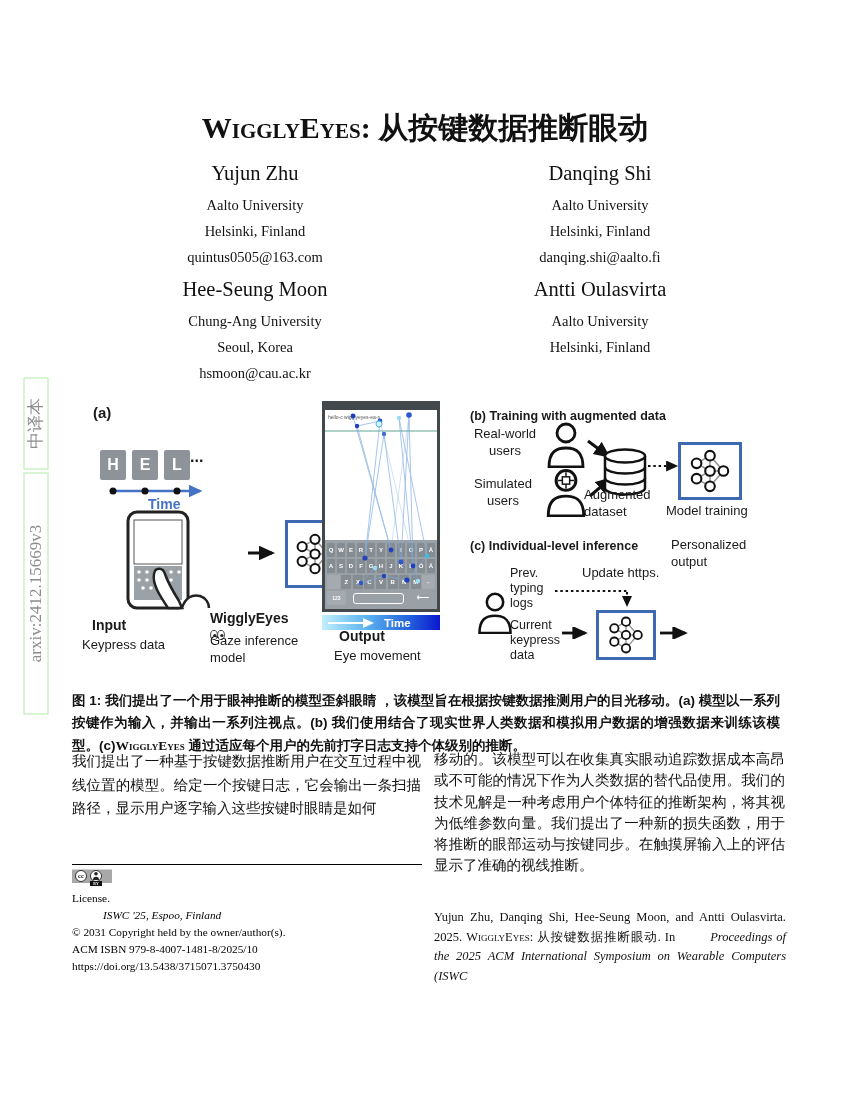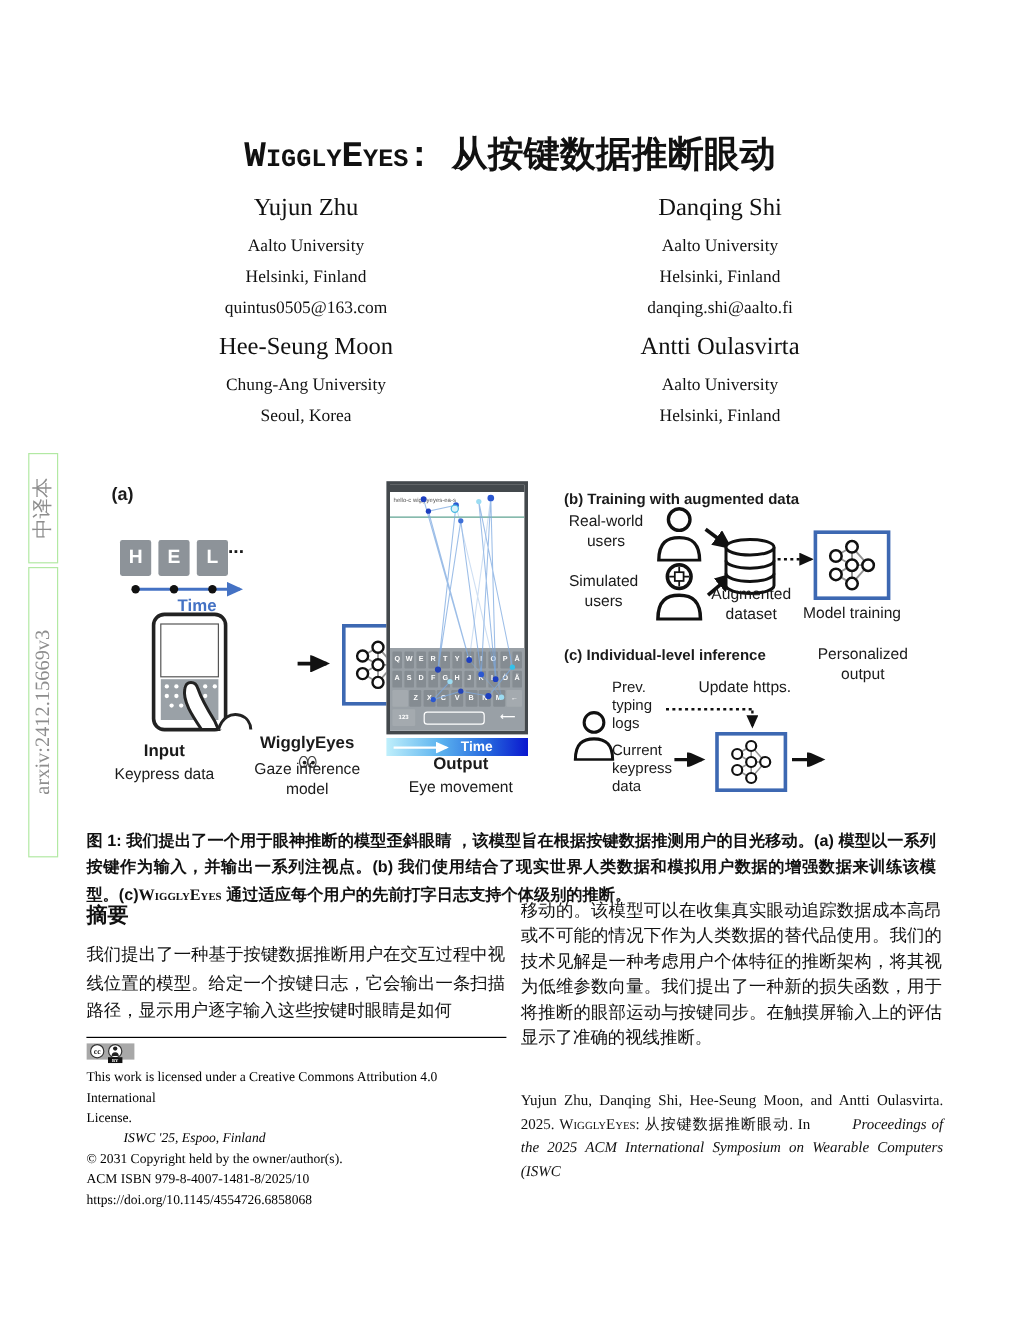--- a/index.html
+++ b/index.html
@@ -6,32 +6,32 @@
   .page{position:relative;width:850px;height:1100px;background:#fff;overflow:hidden;
         font-family:"Liberation Sans","DejaVu Sans",sans-serif;color:#111;}
   
   .stamp{position:absolute;transform:rotate(-90deg);color:#8d8d8d;
          border:1.5px solid #b2e9a3;font-family:"Liberation Serif",serif;
          text-align:center;box-sizing:border-box;background:#fff;}
   .stamp-top{left:-10px;top:411px;width:92px;height:25px;font-size:17px;line-height:21px;}
   .stamp-bottom{left:-85px;top:581px;width:242px;height:25px;font-size:17px;line-height:21px;}
   
   h1.title{position:absolute;left:0;top:108px;width:850px;margin:0;text-align:center;
-           font-size:30px;font-weight:bold;font-family:Liberation Mono, monospace;}
+           font-size:30px;font-weight:bold;font-family:Liberation Serif, serif;}
   h1.title .sc{font-variant:small-caps;}
   .author{position:absolute;width:300px;text-align:center;font-family:"Liberation Serif",serif;}
   .a-name{font-size:20.5px;margin-bottom:7px;}
   .a-line{font-size:14.5px;line-height:26px;}
   
   .fig{position:absolute;left:88px;top:398px;width:704px;height:272px;font-size:13px;}
   .fig *{box-sizing:border-box;}
   .abs{position:absolute;}
   .b{font-weight:bold;}
   .flab{position:absolute;font-size:13px;line-height:17px;color:#1a1a1a;}
-  .ctr{text-align:center;}
+  .ctr{}
   .rgt{text-align:center;}
   .helkey{display:inline-block;width:26px;height:30px;margin-right:6px;background:#8d9399;
           color:#fff;font-weight:bold;font-size:16px;line-height:30px;text-align:center;border-radius:2px;}
   .mbox{position:absolute;border:3.5px solid #3d68b2;background:#fff;
         display:flex;align-items:center;justify-content:center;}
   
   .shot{position:absolute;left:234px;top:3px;width:118px;height:211px;background:#fff;
         border:3px solid #43484c;}
   .shot-bar{height:6px;background:#43484c;}
   .shot-txt{position:absolute;left:3px;top:10px;font-size:5px;color:#555;}
@@ -102,20 +102,21 @@
   <div class="author" style="left:450px;top:162px">
     <div class="a-name">Danqing Shi</div>
     <div class="a-line">Aalto University</div>
     <div class="a-line">Helsinki, Finland</div>
     <div class="a-line">danqing.shi@aalto.fi</div>
   </div>
   <div class="author" style="left:105px;top:278px">
     <div class="a-name">Hee-Seung Moon</div>
     <div class="a-line">Chung-Ang University</div>
     <div class="a-line">Seoul, Korea</div>
+    <div class="a-line">hsmoon@cau.ac.kr</div>
   </div>
   <div class="author" style="left:450px;top:278px">
     <div class="a-name">Antti Oulasvirta</div>
     <div class="a-line">Aalto University</div>
     <div class="a-line">Helsinki, Finland</div>
   </div>
 
   <div class="fig">
 
     <span class="flab b" style="left:5px;top:6px;font-size:15px">(a)</span>
@@ -381,44 +382,42 @@
       </svg>
     </div>
     <svg class="abs" style="left:570px;top:229px" width="38" height="12">
       <line x1="2" y1="6" x2="27" y2="6" stroke="#111" stroke-width="2.8" marker-end="url(#ah)"></line>
     </svg>
   </div>
 
   <p class="caption"><span>图 1: 我们提出了一个用于眼神推断的模型歪斜眼睛 ，该模型旨在根据按键数据推测用户的目光移动。(a) 模型以一系列按键作为输入，并输出一系列注视点。(b) 我们使用结合了现实世界人类数据和模拟用户数据的增强数据来训练该模型。(c)</span><span class="sc">WigglyEyes</span><span> 通过适应每个用户的先前打字日志支持个体级别的推断。</span></p>
 
   <div class="colL">
-    <h2 class="abs-h">摘要</h2>
     <p class="abs-p">我们提出了一种基于按键数据推断用户在交互过程中视线位置的模型。给定一个按键日志，它会输出一条扫描路径，显示用户逐字输入这些按键时眼睛是如何</p>
   </div>
   <div class="colR">
     <p class="abs-p">移动的。该模型可以在收集真实眼动追踪数据成本高昂或不可能的情况下作为人类数据的替代品使用。我们的技术见解是一种考虑用户个体特征的推断架构，将其视为低维参数向量。我们提出了一种新的损失函数，用于将推断的眼部运动与按键同步。在触摸屏输入上的评估显示了准确的视线推断。</p>
   </div>
 
   <div class="lic">
     <div class="lic-rule"></div>
     <svg width="46" height="17" viewBox="0 0 46 17" style="display:block;margin:2px 0 4px">
       <rect width="40" height="13.5" y="0.5" fill="#a8a8a8"></rect>
       <circle cx="9" cy="7" r="5.5" fill="#fff" stroke="#333"></circle>
       <text x="9" y="9.3" font-size="6.5" text-anchor="middle" fill="#222" font-weight="bold">cc</text>
       <circle cx="24" cy="7" r="5.5" fill="#fff" stroke="#333"></circle>
       <circle cx="24" cy="4.8" r="1.8" fill="#222"></circle>
       <path d="M21 11 a3 3.2 0 0 1 6 0 Z" fill="#222"></path>
       <rect x="18" y="12" width="12" height="5" fill="#111"></rect>
       <text x="24" y="16.2" font-size="3.8" fill="#fff" text-anchor="middle" font-weight="bold">BY</text>
     </svg>
-    <div class="lic-line">This work is licensed under a Creative Commons Attribution 4.0 International</div>
     <div class="lic-line">License.</div>
     <div class="lic-line it">ISWC '25, Espoo, Finland</div>
     <div class="lic-line">© 2031 Copyright held by the owner/author(s).</div>
     <div class="lic-line">ACM ISBN 979-8-4007-1481-8/2025/10</div>
-    <div class="lic-line"><a href="#">https://doi.org/10.1145/4554726.6858068</a></div>
+    <div class="lic-line"><a href="#">https://doi.org/13.5438/3715071.3750430</a></div>
   </div>
 
   <div class="ref">
     <span>Yujun Zhu, Danqing Shi, Hee-Seung Moon, and Antti Oulasvirta. 2025. </span><span class="sc">WigglyEyes</span><span>: 从按键数据推断眼动. In </span><span class="it">Proceedings of the 2025 ACM International Symposium on Wearable Computers (ISWC</span>
   </div>
 
 </div>
 
 </body></html>

